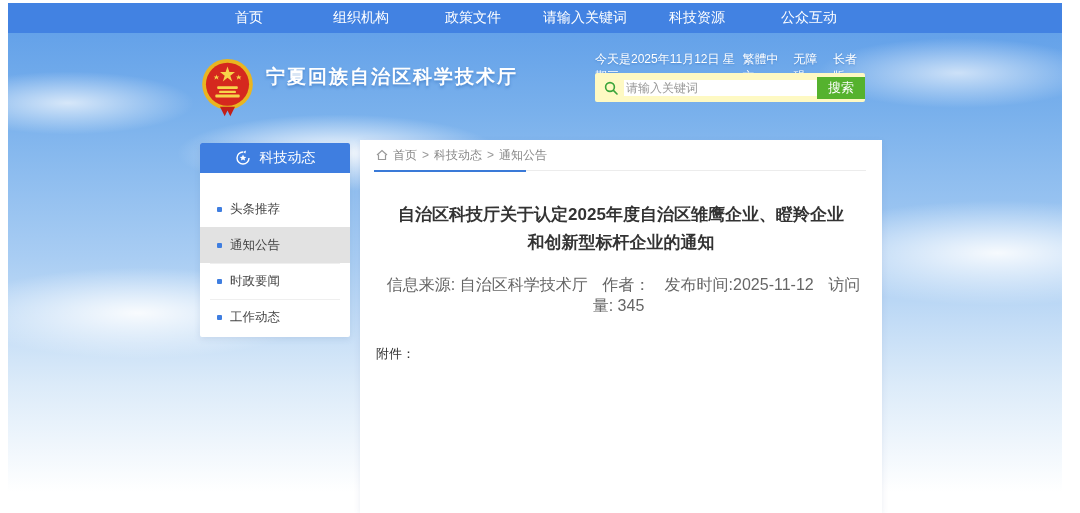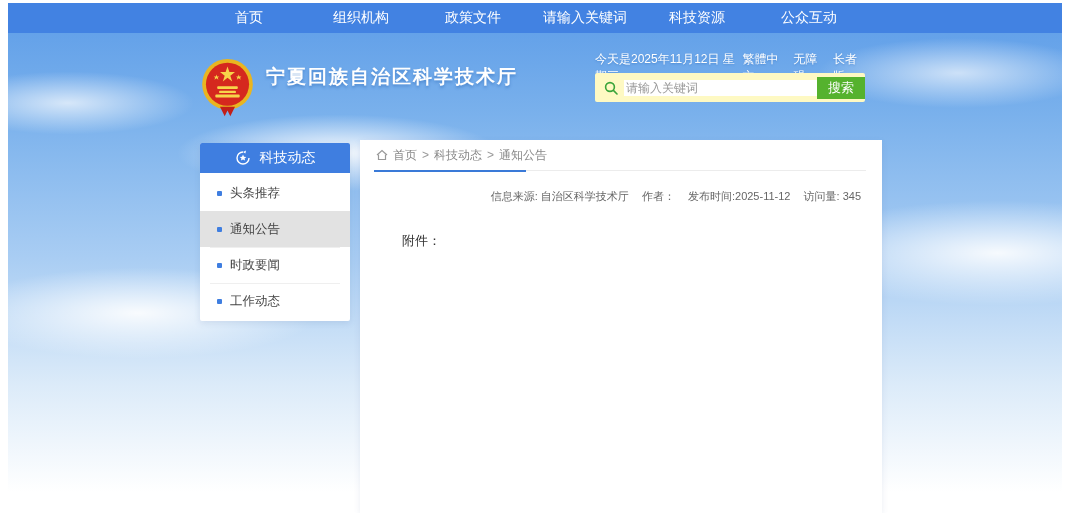--- a/index.html
+++ b/index.html
@@ -66,21 +66,21 @@
   }
   
   .sidebar {
     position:absolute; left:200px; top:143px; width:150px; background:#fff;
     box-shadow:0 2px 6px rgba(80,110,160,.15); border-radius:2px; overflow:hidden;
   }
   .sidebar-header {
     height:30px; background:#3f7ee0; color:#fff; font-size:14px;
     display:flex; align-items:center; justify-content:center; gap:9px;
   }
-  .sidebar-items { padding:2px 0 2px 0; }
+  .sidebar-items { padding:18px 0 2px 0; }
   .sidebar-item {
     height:36px; display:flex; align-items:center; padding-left:17px;
     font-size:12.5px; color:#444; cursor:pointer; position:relative;
   }
   .sidebar-item:not(:first-child)::before {
     content:""; position:absolute; top:0; left:10px; right:10px; height:1px; background:#efefef;
   }
   .sidebar-item.active { background:#e2e2e2; }
   .sidebar-item.active::before { display:none; }
   .dot { width:5px; height:5px; background:#3f7ee0; border-radius:1px; margin-right:8px; flex:0 0 auto; }
@@ -93,25 +93,25 @@
     height:31px; display:flex; align-items:center; font-size:12px; color:#888;
     border-bottom:1px solid #ececec; position:relative;
   }
   .breadcrumb::after {
     content:""; position:absolute; left:-2px; bottom:-2px; width:152px; height:2px; background:#3a7ad8;
   }
   .breadcrumb a { color:#888; text-decoration:none; cursor:pointer; }
   .crumb-sep { margin:0 5px; color:#999; }
   .home-icon { margin-right:5px; display:flex; }
   .title { margin-top:30px; text-align:center; font-size:17px; font-weight:bold; color:#333; line-height:28px; }
-  .meta { margin-top:18px; text-align:right; font-size:11px; color:#666; }
+  .meta { margin-top:18px; text-align:center; font-size:16px; color:#666; }
   .meta span { margin:0 5px; }
   .body-text { margin-top:14px; font-size:13px; color:#333; line-height:23px; text-align:justify; }
   .body-text p { margin:0; text-indent:2em; }
-  .attachments { margin-top:26px; margin-left:26px; display:flex; font-size:13px; color:#333; line-height:21px; }
+  .attachments { margin-top:26px; display:flex; font-size:13px; color:#333; line-height:21px; }
   .attach-label { white-space:nowrap; }
   .attach-items div { cursor:pointer; }
 </style>
 </head>
 <body>
 
 <div class="backdrop"></div>
 
 <nav class="topnav">
   <a>首页</a>
@@ -196,20 +196,24 @@
         <path d="M2.5 5.5 V10.5 H9.5 V5.5" fill="none" stroke="#999" stroke-width="1.2"></path>
       </svg>
     </span>
     <a>首页</a>
     <span class="crumb-sep">&gt;</span>
     <a>科技动态</a>
     <span class="crumb-sep">&gt;</span>
     <a>通知公告</a>
   </div>
 
+  <h1 class="title">
+    <span>自治区科技厅关于认定2025年度自治区雏鹰企业、瞪羚企业</span><br>
+    <span>和创新型标杆企业的通知</span>
+  </h1>
 
   <div class="meta">
     <span>信息来源: 自治区科学技术厅</span>
     <span>作者：</span>
     <span>发布时间:2025-11-12</span>
     <span>访问量: 345</span>
   </div>
 
 
   <div class="attachments">

